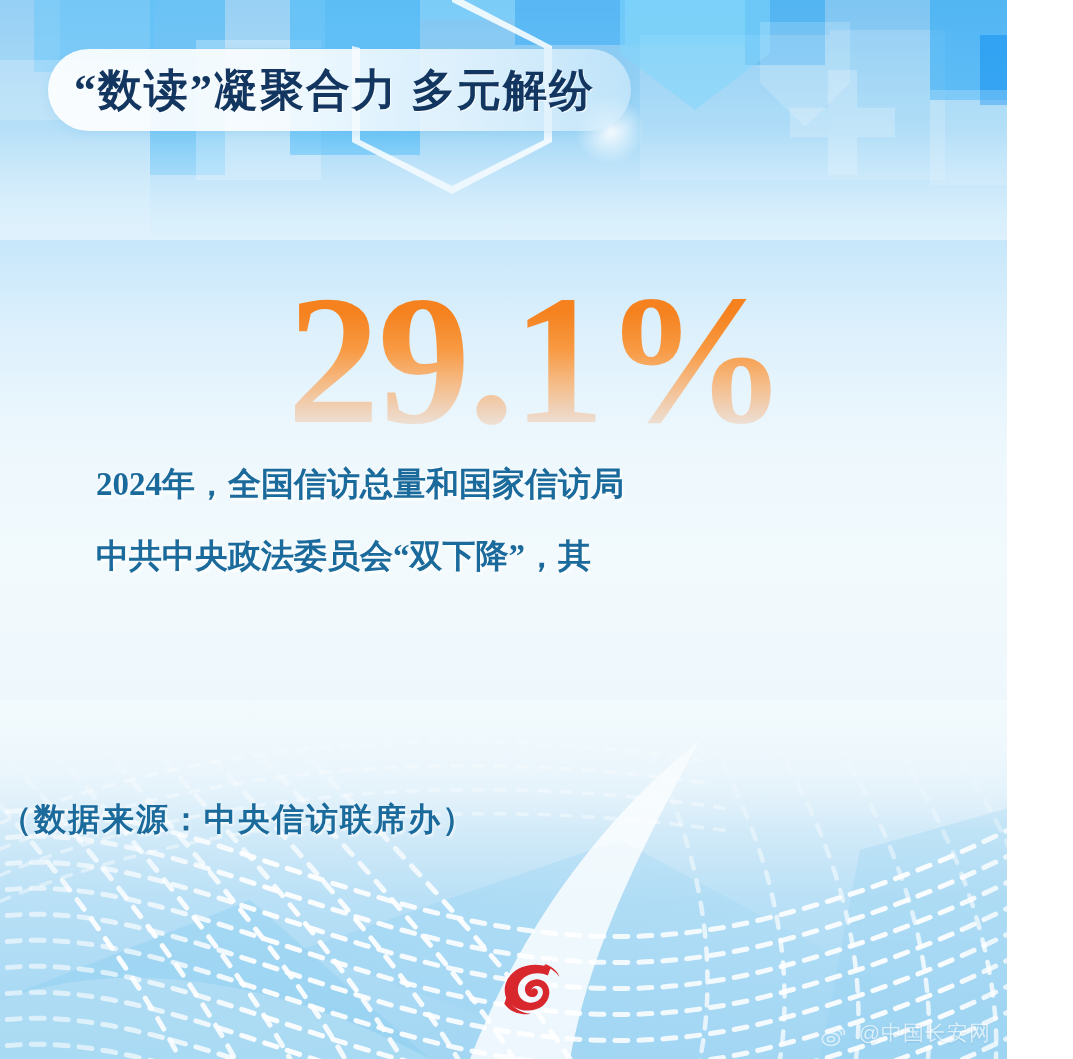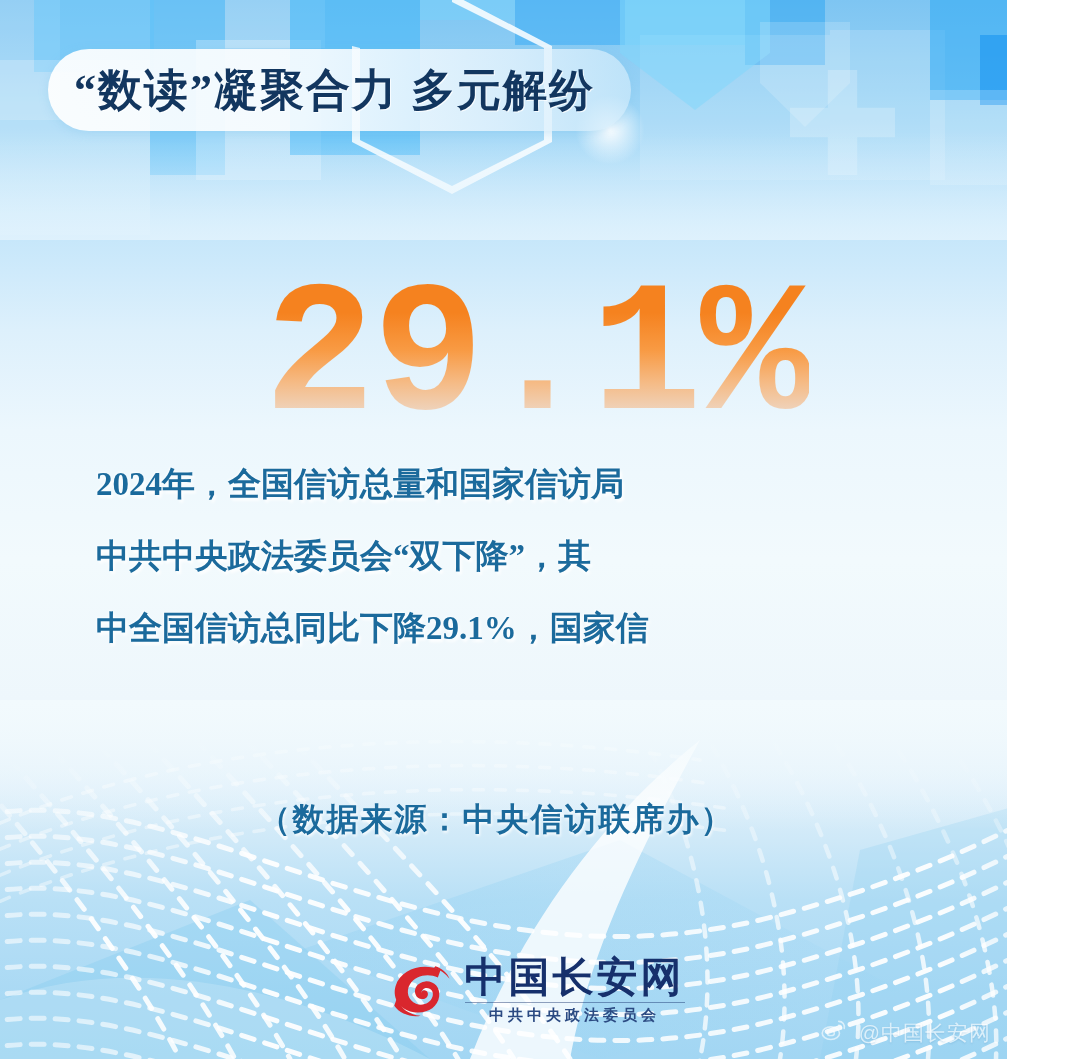--- a/index.html
+++ b/index.html
@@ -128,21 +128,21 @@
   .big-stat {
     position: absolute;
     left: 0;
     top: 262px;
     width: 1073px;
     text-align: center;
     z-index: 6;
   }
   .big-stat-value {
     display: inline-block;
-    font-family: Liberation Mono, monospace;
+    font-family: Liberation Serif, serif;
     font-weight: bold;
     font-size: 185px;
     line-height: 195px;
     letter-spacing: -2px;
     background-image: linear-gradient(180deg,
         #f5821f 0%,
         #f5821f 26%,
         #f89a43 45%,
         #f5bb86 62%,
         #eed6c2 78%,
@@ -173,21 +173,20 @@
                  -1px -1px 2px rgba(255,255,255,0.65);
     letter-spacing: 0px;
   }
 
   
   .source-note {
     position: absolute;
     left: 0;
     top: 798px;
     width: 1073px;
-    text-align: center;
     padding-right: 80px;
     box-sizing: border-box;
     z-index: 8;
     font-family: "Liberation Serif", "DejaVu Serif", serif;
     font-weight: bold;
     font-size: 32px;
     color: #1b6a9c;
     letter-spacing: 2px;
     text-shadow: 1px 2px 3px rgba(255,255,255,0.9);
   }
@@ -256,21 +255,21 @@
     letter-spacing: 4px;
     color: #2b4a82;
   }
 
   
   .watermark {
     position: absolute;
     right: 16px;
     bottom: 12px;
     display: flex;
-    align-items: flex-start;
+    align-items: flex-end;
     gap: 12px;
     z-index: 14;
     opacity: 0.62;
   }
   .watermark-icon { width: 26px; height: 22px; flex: none; }
   .watermark-text {
     font-family: "Liberation Sans", "DejaVu Sans", sans-serif;
     font-size: 21px;
     color: #ffffff;
     letter-spacing: 1px;
@@ -382,40 +381,34 @@
 
       <path d="M 470 359 C 520 230, 600 120, 700 40 C 640 150, 590 250, 570 359 Z" fill="#ffffff" opacity="0.80"></path>
       <path d="M 0 300 C 140 250, 300 290, 430 359 L 0 359 Z" fill="#ffffff" opacity="0.18"></path>
     </svg>
     <div class="footer-top-fade"></div>
   </div>
 
   <div class="body-block">
     <div class="body-line">2024年，全国信访总量和国家信访局</div>
     <div class="body-line">中共中央政法委员会“双下降”，其</div>
-    <div class="body-line">中全国信访总同比下降29.1%，国家信</div>
   </div>
 
   <div class="source-note">（数据来源：中央信访联席办）</div>
 
   <div class="logo-wrap">
     <svg class="logo-mark" viewBox="0 0 100 100" xmlns="http://www.w3.org/2000/svg">
       <path d="M78 20 C 52 8, 18 18, 10 44 C 4 64, 18 82, 40 84 C 58 86, 74 76, 76 60
                C 78 46, 68 36, 55 37 C 44 38, 37 47, 40 56 C 42 63, 50 66, 56 62
                C 60 59, 60 53, 56 51 C 53 49, 49 51, 49 55 C 49 51, 52 47, 57 47
                C 64 47, 68 53, 66 60 C 63 70, 51 75, 41 71 C 29 66, 25 52, 32 41
                C 40 28, 59 24, 74 31 Z" fill="#d9272e"></path>
       <path d="M12 62 C 16 76, 30 88, 48 89 C 34 92, 16 86, 8 74 Z" fill="#d9272e"></path>
       <path d="M70 14 C 80 17, 88 24, 92 33 C 85 25, 78 19, 68 17 Z" fill="#d9272e"></path>
     </svg>
-    <div class="logo-text-col">
-      <div class="logo-title">中国长安网</div>
-      <div class="logo-divider"></div>
-      <div class="logo-sub">中共中央政法委员会</div>
-    </div>
   </div>
 
   <div class="watermark">
     <svg class="watermark-icon" viewBox="0 0 32 28" xmlns="http://www.w3.org/2000/svg">
       <ellipse cx="12" cy="18" rx="11" ry="8" fill="none" stroke="#ffffff" stroke-width="2"></ellipse>
       <ellipse cx="12" cy="18" rx="4.5" ry="3.2" fill="none" stroke="#ffffff" stroke-width="1.8"></ellipse>
       <path d="M22 3 C 27 3, 30 7, 29 12" fill="none" stroke="#ffffff" stroke-width="2" stroke-linecap="round"></path>
       <path d="M22 8 C 25 8, 26 10, 25.6 12.5" fill="none" stroke="#ffffff" stroke-width="2" stroke-linecap="round"></path>
     </svg>
     <span class="watermark-text">@中国长安网</span>

